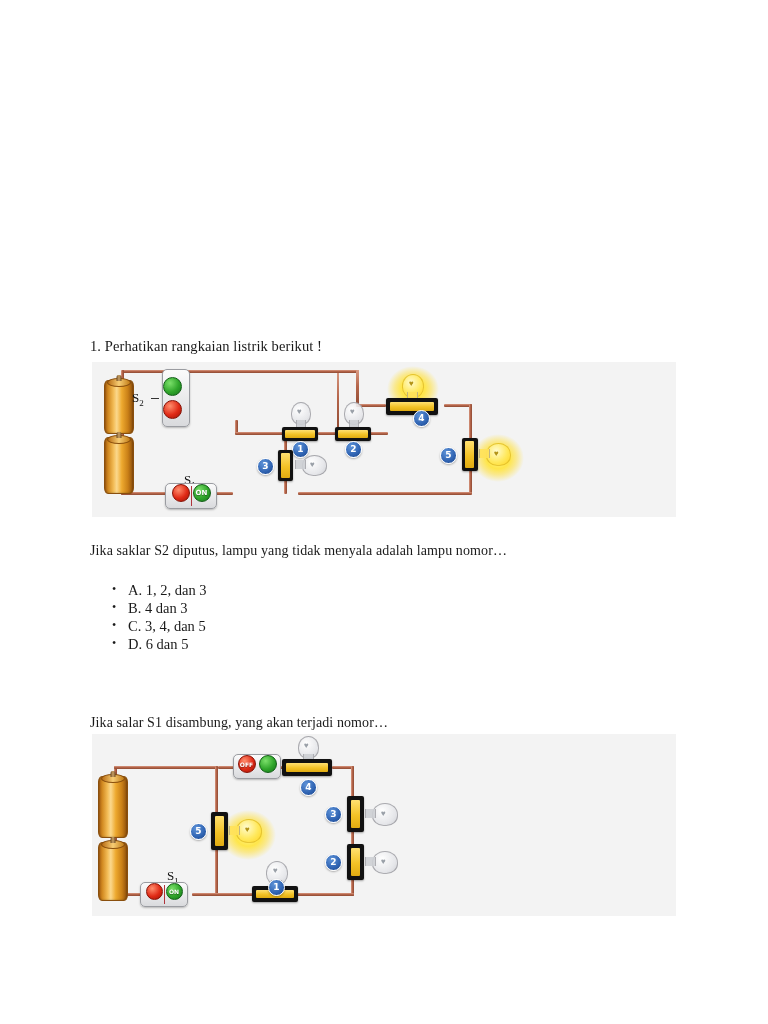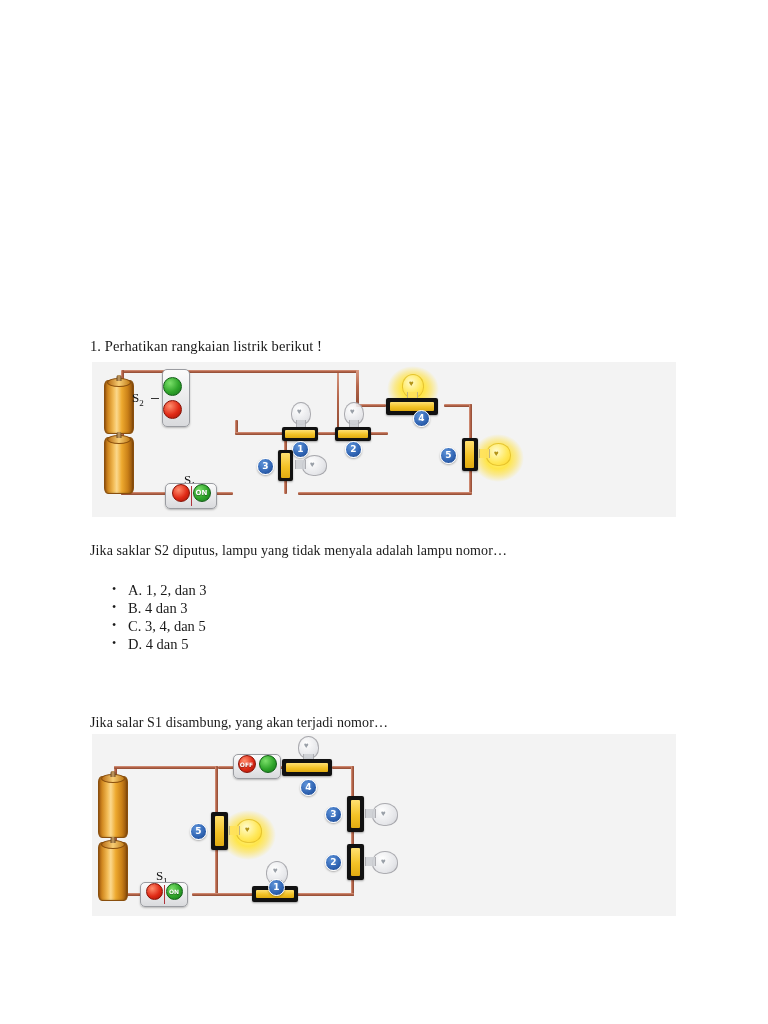--- a/index.html
+++ b/index.html
@@ -324,21 +324,21 @@
       <div class="badge" style="left:348px; top:85px;">5</div>
 
     </div>
   </div>
 
   <div class="q-text" id="question1-prompt">Jika saklar S2 diputus, lampu yang tidak menyala adalah lampu nomor…</div>
   <ul class="options">
     <li>A. 1, 2, dan 3</li>
     <li>B. 4 dan 3</li>
     <li>C. 3, 4, dan 5</li>
-    <li>D. 4 dan 5</li>
+    <li>D. 6 dan 5</li>
   </ul>
 
   <div class="q-text" id="question2-prompt">Jika salar S1 disambung, yang akan terjadi nomor…</div>
 
   <div class="figure" id="circuit-figure-2">
     <div class="stage">
 
       <div class="wire v" style="left:22px; top:32px; width:3px; height:130px;"></div>
       <div class="wire" style="left:22px; top:32px; width:104px; height:3px;"></div>
       <div class="wire" style="left:22px; top:159px; width:40px; height:3px;"></div>
@@ -354,21 +354,21 @@
         </div>
       <div class="battery" style="left:6px; top:108px; width:28px; height:57px;">
           <span class="nub"></span>
         </div>
 
       <div class="switch" style="left:141px; top:20px; width:46px; height:23px;">
         <div class="btn-dot red" style="width:16px; height:16px; font-size:6px;">OFF</div>
         <div class="btn-dot green" style="width:16px; height:16px; margin-left:3px;"></div>
       </div>
 
-      <div class="sw-label" style="left:64px; top:134px;">S<sub>1</sub></div>
+      <div class="sw-label" style="left:75px; top:134px;">S<sub>1</sub></div>
       <div class="switch" style="left:48px; top:148px; width:46px; height:23px;">
         <div class="btn-dot red" style="width:15px; height:15px;"></div>
         <div class="divider"></div>
         <div class="btn-dot green" style="width:15px; height:15px; font-size:6px;">ON</div>
       </div>
 
       <div class="lamp" style="left:190px; top:2px;">
         <div class="bulb" style="left:16px; top:0px; width:19px; height:21px;"></div>
         <div class="coil" style="left:22px; top:6px;">♥</div>
         <div class="neck" style="left:21px; top:18px; width:9px; height:9px;"></div>

